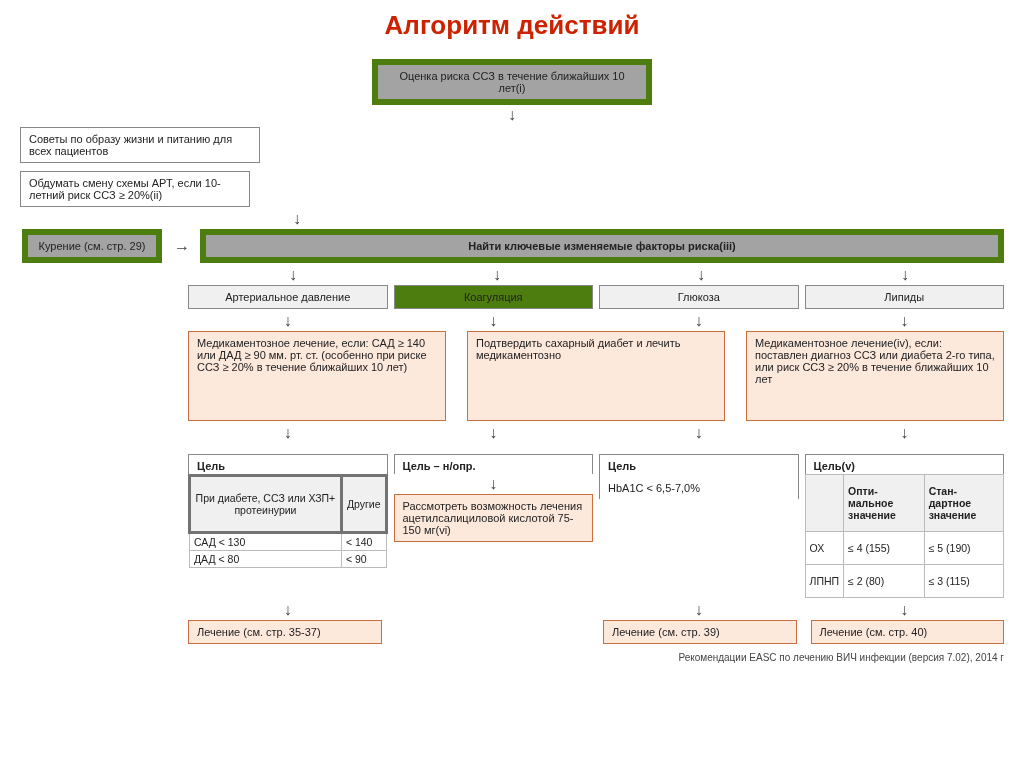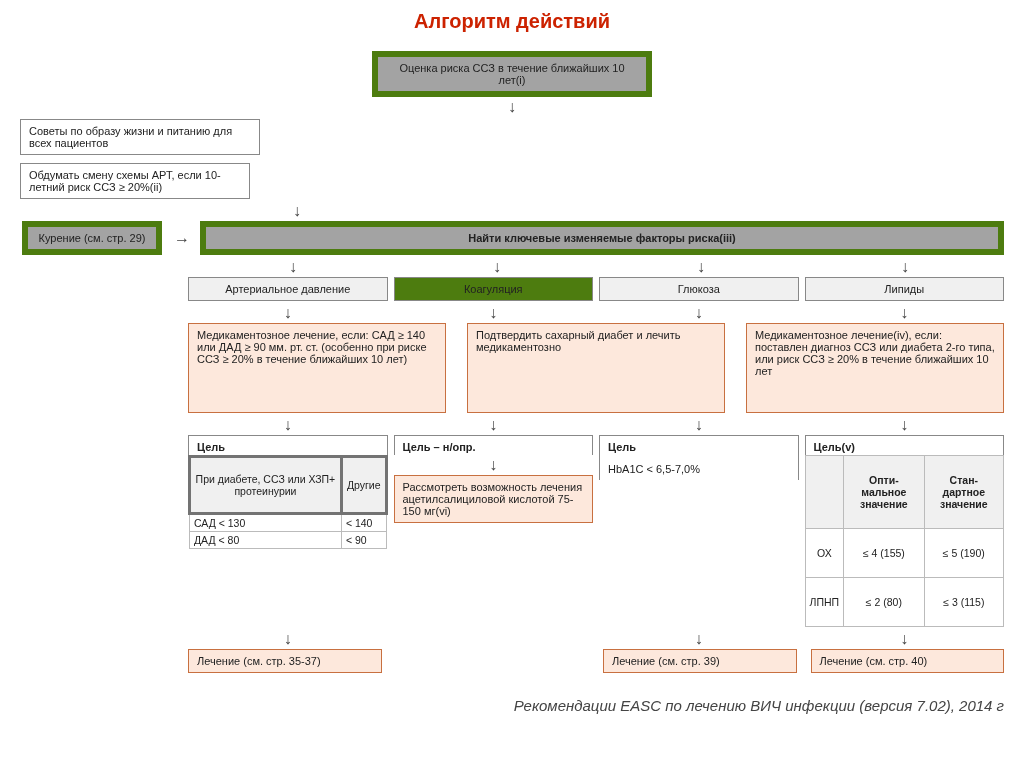--- a/index.html
+++ b/index.html
@@ -8,21 +8,21 @@
       font-family: Arial, sans-serif;
       font-size: 11px;
       color: #222;
       width: 1024px;
       min-height: 767px;
       padding: 10px 20px 20px 20px;
     }
     h1 {
       text-align: center;
       color: #cc2200;
-      font-size: 20px;
+      font-size: 26px;
       font-weight: bold;
       margin-bottom: 18px;
     }
     .flow-container {
       display: flex;
       flex-direction: column;
       align-items: center;
       width: 100%;
     }
     .box {
@@ -74,22 +74,22 @@
       width: 100%;
     }
     
     .lipid-table {
       width: 100%;
       border-collapse: collapse;
       font-size: 10.5px;
     }
     .lipid-table td, .lipid-table th {
       border: 1px solid #bbb;
-      padding: 18px 4px;
-      text-align: center;
+      padding: 10px 4px;
+      text-align: left;
     }
     .lipid-table th {
       background: #f0f0f0;
       font-weight: bold;
     }
     
     .bp-table {
       width: 100%;
       border-collapse: collapse;
       font-size: 10.5px;
@@ -100,24 +100,23 @@
     }
     .bp-table th {
       border: 3px solid #737373;
       padding: 15px 4px;
       background: #f0f0f0;
       font-weight: normal;
       text-align: center;
     }
     .footer-note {
       text-align: right;
-      font-style: italic;
-      font-size: 15px;
+      font-size: 10px;
       color: #444;
-      margin-top: 20px;
+      margin-top: 4px;
       width: 100%;
     }
     .top-center {
       display: flex;
       flex-direction: column;
       align-items: center;
     }
     .two-box-row {
       display: flex;
       gap: 8px;
@@ -203,21 +202,21 @@
     </div>
   </div>
 
   <div style="display:flex; width:100%; gap:6px; padding-left:168px;">
     <div style="flex:1; text-align:center;" class="arrow-down">↓</div>
     <div style="flex:1; text-align:center;" class="arrow-down">↓</div>
     <div style="flex:1; text-align:center;" class="arrow-down">↓</div>
     <div style="flex:1; text-align:center;" class="arrow-down">↓</div>
   </div>
 
-  <div style="display:flex; width:100%; gap:6px; padding-left:168px; align-items:flex-start; margin-bottom:2px;">
+  <div style="display:flex; width:100%; gap:6px; padding-left:168px; align-items:flex-start; margin-bottom:2px;margin-top:11px;">
 
     <div style="flex:1; display:flex; flex-direction:column;">
       <div class="box box-white" style="font-weight:bold; border-bottom:none; padding-bottom:2px;">Цель</div>
       <table class="bp-table">
         <tbody>
             <tr>
           <th>При диабете, ССЗ или ХЗП+ протеинурии</th>
           <th>Другие</th>
         </tr>
         <tr>

